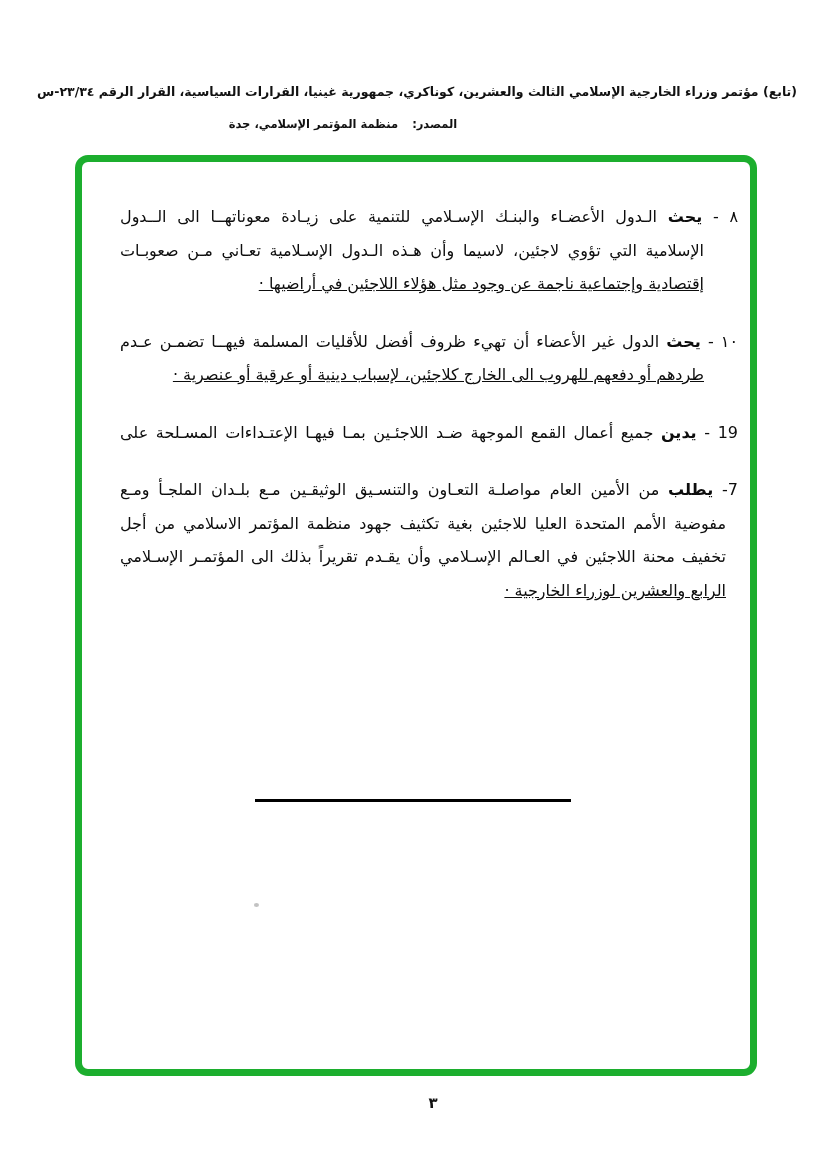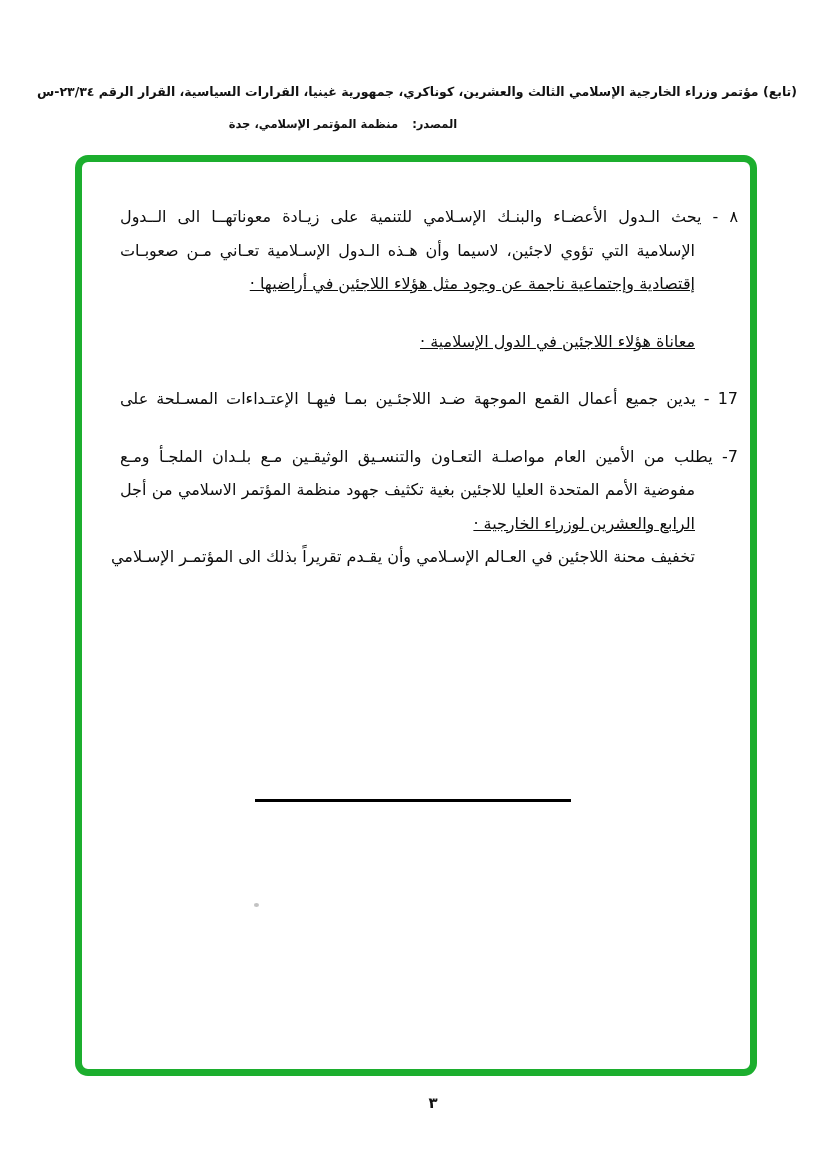--- a/index.html
+++ b/index.html
@@ -26,25 +26,25 @@
   
   .content{
     position:absolute;left:120px;top:200px;width:618px;
     direction:rtl;font-size:16px;color:#0d0d0d;
   }
   .para{margin:0 0 24px 0;}
   .line{
     height:33.5px;line-height:33.5px;white-space:nowrap;
     text-align:justify;text-align-last:justify;overflow:visible;
   }
-  .line.cont{margin-right:43px;}
-  .para:nth-child(5) .line.cont{margin-right:19px;}
+  .line.cont{margin-right:34px;}
+  .para:nth-child(5) .line.cont{margin-right:12px;}
   .line.last{text-align-last:right;text-decoration:underline;}
   .pnum{font-weight:normal;}
-  .lead{font-weight:normal;}
+  .lead{font-weight:bold;}
   
   .divider{
     position:absolute;left:255px;top:799px;width:316px;height:3px;background:#000;
   }
   .speck{
     position:absolute;left:254px;top:903px;width:5px;height:4px;border-radius:50%;
     background:#9a9a9a;opacity:.6;
   }
   .page-num{
     position:absolute;top:1094px;left:405px;width:56px;text-align:center;
@@ -62,33 +62,36 @@
 <div class="frame" style="border-color: rgb(28, 174, 46);"></div>
 
 <div class="content">
   <div class="para">
       <div class="line"><span class="pnum">٨ -</span> <span class="lead">يحث</span> الـدول الأعضـاء والبنـك الإسـلامي للتنمية على زيـادة معوناتهــا الى الــدول</div>
       <div class="line cont">الإسلامية التي تؤوي لاجئين، لاسيما وأن هـذه الـدول الإسـلامية تعـاني مـن صعوبـات</div>
       <div class="line cont last">إقتصادية وإجتماعية ناجمة عن وجود مثل هؤلاء اللاجئين في أراضيها ·</div>
     </div>
 
   <div class="para">
-      <div class="line cont last">معاناة هؤلاء اللاجئين في الدول الإسلامية ·</div>
     </div>
 
+  <div class="para">
+      <div class="line"><span class="pnum">١٠ -</span> <span class="lead">يحث</span> الدول غير الأعضاء أن تهيء ظروف أفضل للأقليات المسلمة فيهــا تضمـن عـدم</div>
+      <div class="line cont last">طردهم أو دفعهم للهروب الى الخارج كلاجئين، لإسباب دينية أو عرقية أو عنصرية ·</div>
+    </div>
 
   <div class="para">
-      <div class="line"><span class="pnum">17 -</span> <span class="lead">يدين</span> جميع أعمال القمع الموجهة ضـد اللاجئـين بمـا فيهـا الإعتـداءات المسـلحة على</div>
+      <div class="line"><span class="pnum">19 -</span> <span class="lead">يدين</span> جميع أعمال القمع الموجهة ضـد اللاجئـين بمـا فيهـا الإعتـداءات المسـلحة على</div>
     </div>
 
   <div class="para">
       <div class="line"><span class="pnum">7-</span> <span class="lead">يطلب</span> من الأمين العام مواصلـة التعـاون والتنسـيق الوثيقـين مـع بلـدان الملجـأ ومـع</div>
       <div class="line cont">مفوضية الأمم المتحدة العليا للاجئين بغية تكثيف جهود منظمة المؤتمر الاسلامي من أجل</div>
+      <div class="line cont">تخفيف محنة اللاجئين في العـالم الإسـلامي وأن يقـدم تقريراً بذلك الى المؤتمـر الإسـلامي</div>
       <div class="line cont last">الرابع والعشرين لوزراء الخارجية ·</div>
-      <div class="line cont">تخفيف محنة اللاجئين في العـالم الإسـلامي وأن يقـدم تقريراً بذلك الى المؤتمـر الإسـلامي</div>
     </div>
 </div>
 
 <div class="divider"></div>
 
 <div class="speck"></div>
 
 <div class="page-num">٣</div>
 
 </body></html>

